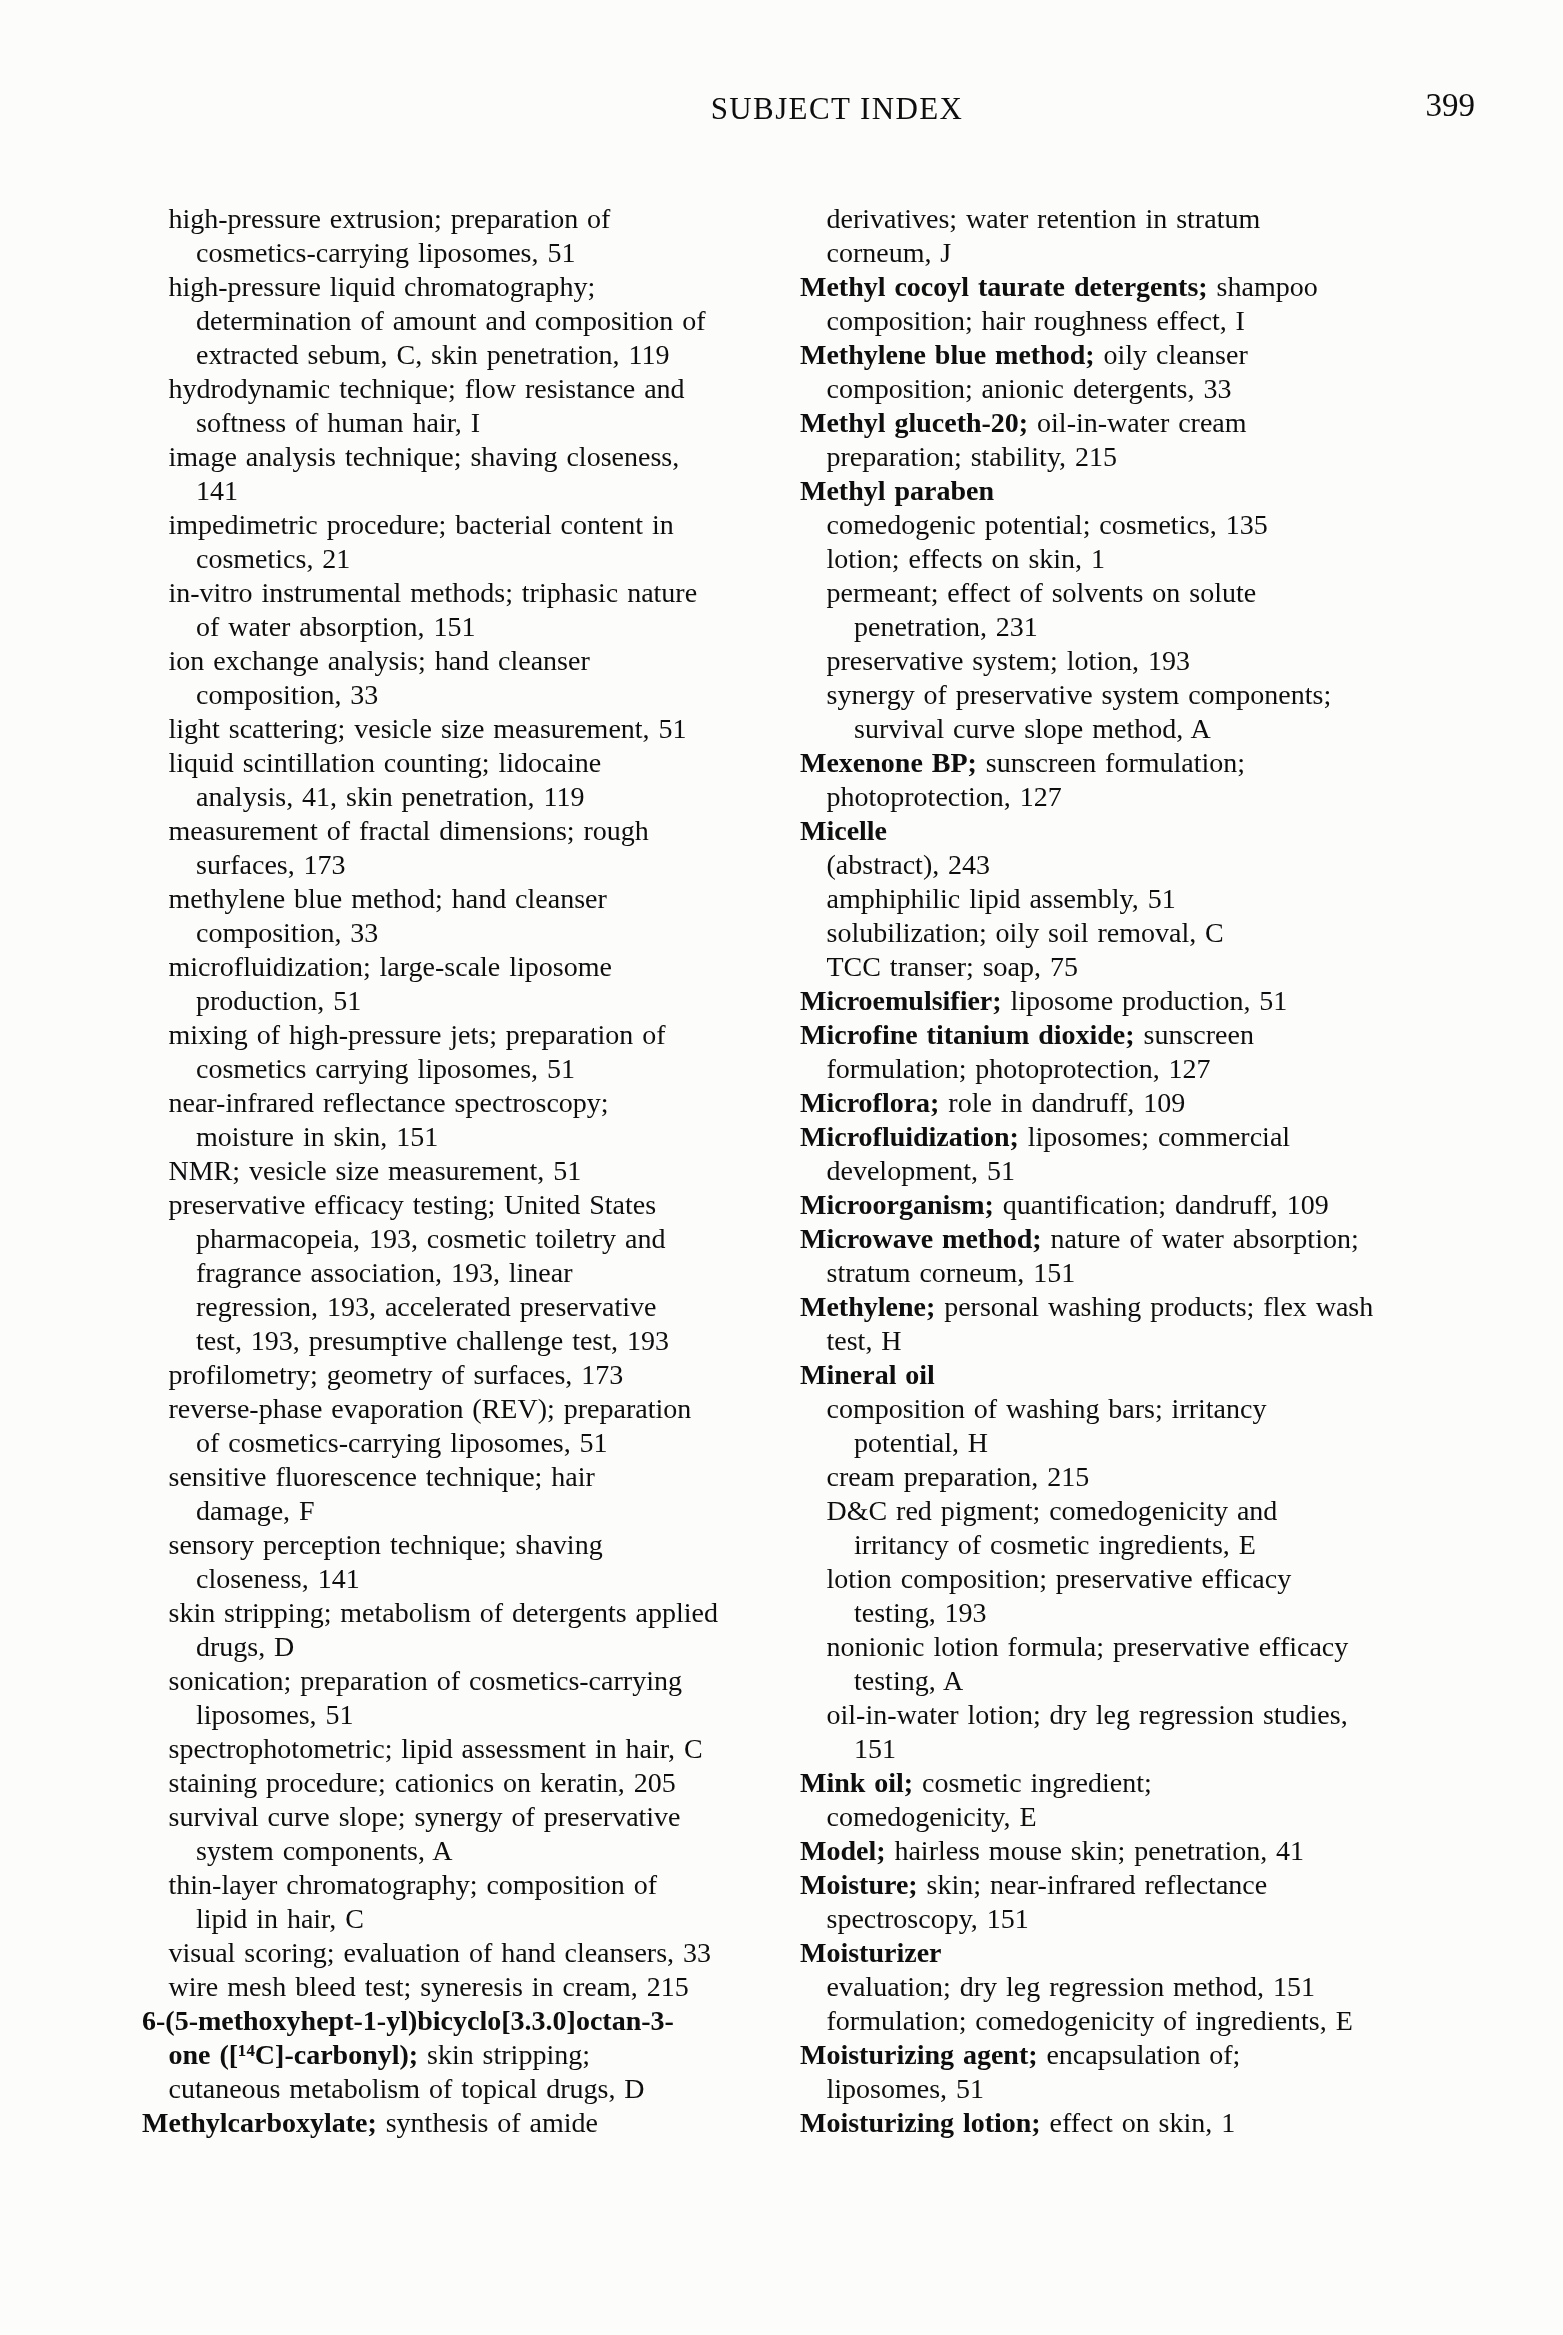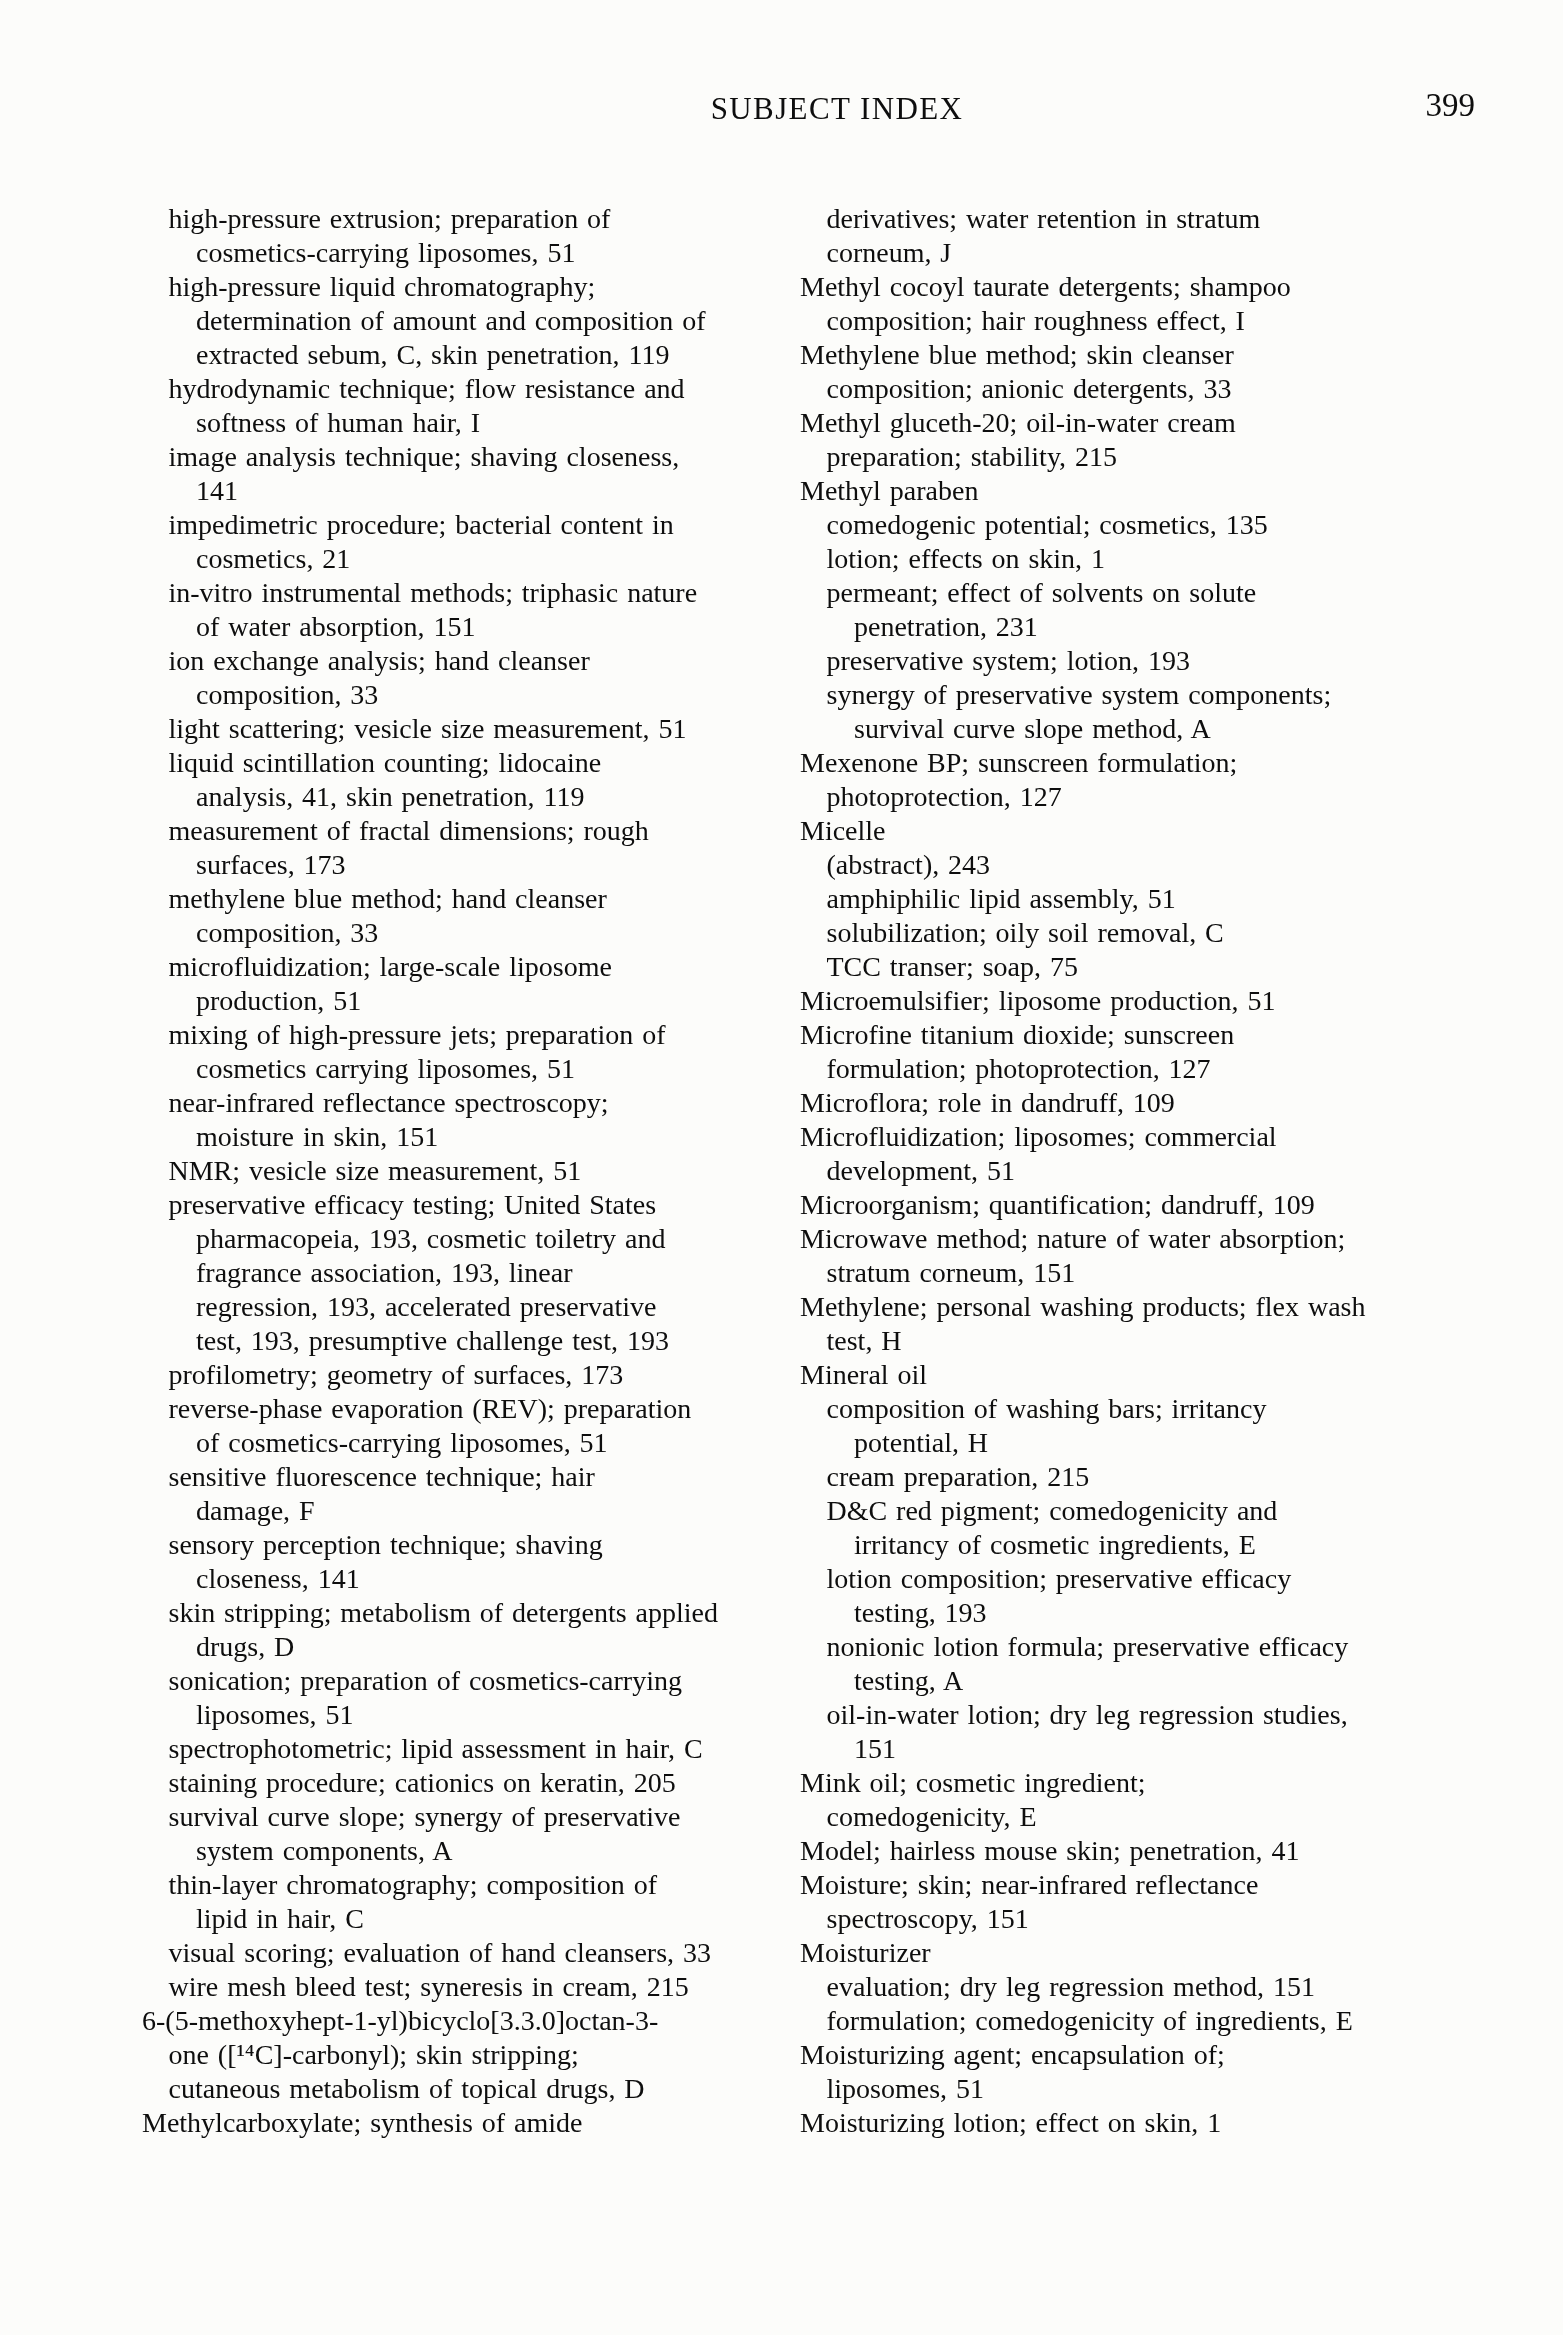--- a/index.html
+++ b/index.html
@@ -31,21 +31,21 @@
     font-size:28px;
     line-height:34px;
     word-spacing:1.9px;
     white-space:nowrap;
   }
   .col-left{left:142px;width:662px;}
   .col-right{left:800px;width:719px;}
   .ln{height:34px;}
   .i1{padding-left:26.5px;}
   .i2{padding-left:54px;}
-  .b{font-weight:normal;}
+  .b{font-weight:bold;}
 </style>
 </head>
 <body>
 
 <div class="page">
   <div class="header-title">SUBJECT INDEX</div>
   <div class="page-number">399</div>
   <div class="col col-left" id="left-column">
       <div class="ln i1"><span>high-pressure extrusion; preparation of</span></div>
       <div class="ln i2"><span>cosmetics-carrying liposomes, 51</span></div>
@@ -103,21 +103,21 @@
       <div class="ln"><span class="b">6-(5-methoxyhept-1-yl)bicyclo[3.3.0]octan-3-</span></div>
       <div class="ln i1"><span class="b">one ([¹⁴C]-carbonyl);</span><span> skin stripping;</span></div>
       <div class="ln i1"><span>cutaneous metabolism of topical drugs, D</span></div>
       <div class="ln"><span class="b">Methylcarboxylate;</span><span> synthesis of amide</span></div>
     </div>
   <div class="col col-right" id="right-column">
       <div class="ln i1"><span>derivatives; water retention in stratum</span></div>
       <div class="ln i1"><span>corneum, J</span></div>
       <div class="ln"><span class="b">Methyl cocoyl taurate detergents;</span><span> shampoo</span></div>
       <div class="ln i1"><span>composition; hair roughness effect, I</span></div>
-      <div class="ln"><span class="b">Methylene blue method;</span><span> skin cleanser</span></div>
+      <div class="ln"><span class="b">Methylene blue method;</span><span> oily cleanser</span></div>
       <div class="ln i1"><span>composition; anionic detergents, 33</span></div>
       <div class="ln"><span class="b">Methyl gluceth-20;</span><span> oil-in-water cream</span></div>
       <div class="ln i1"><span>preparation; stability, 215</span></div>
       <div class="ln"><span class="b">Methyl paraben</span></div>
       <div class="ln i1"><span>comedogenic potential; cosmetics, 135</span></div>
       <div class="ln i1"><span>lotion; effects on skin, 1</span></div>
       <div class="ln i1"><span>permeant; effect of solvents on solute</span></div>
       <div class="ln i2"><span>penetration, 231</span></div>
       <div class="ln i1"><span>preservative system; lotion, 193</span></div>
       <div class="ln i1"><span>synergy of preservative system components;</span></div>

